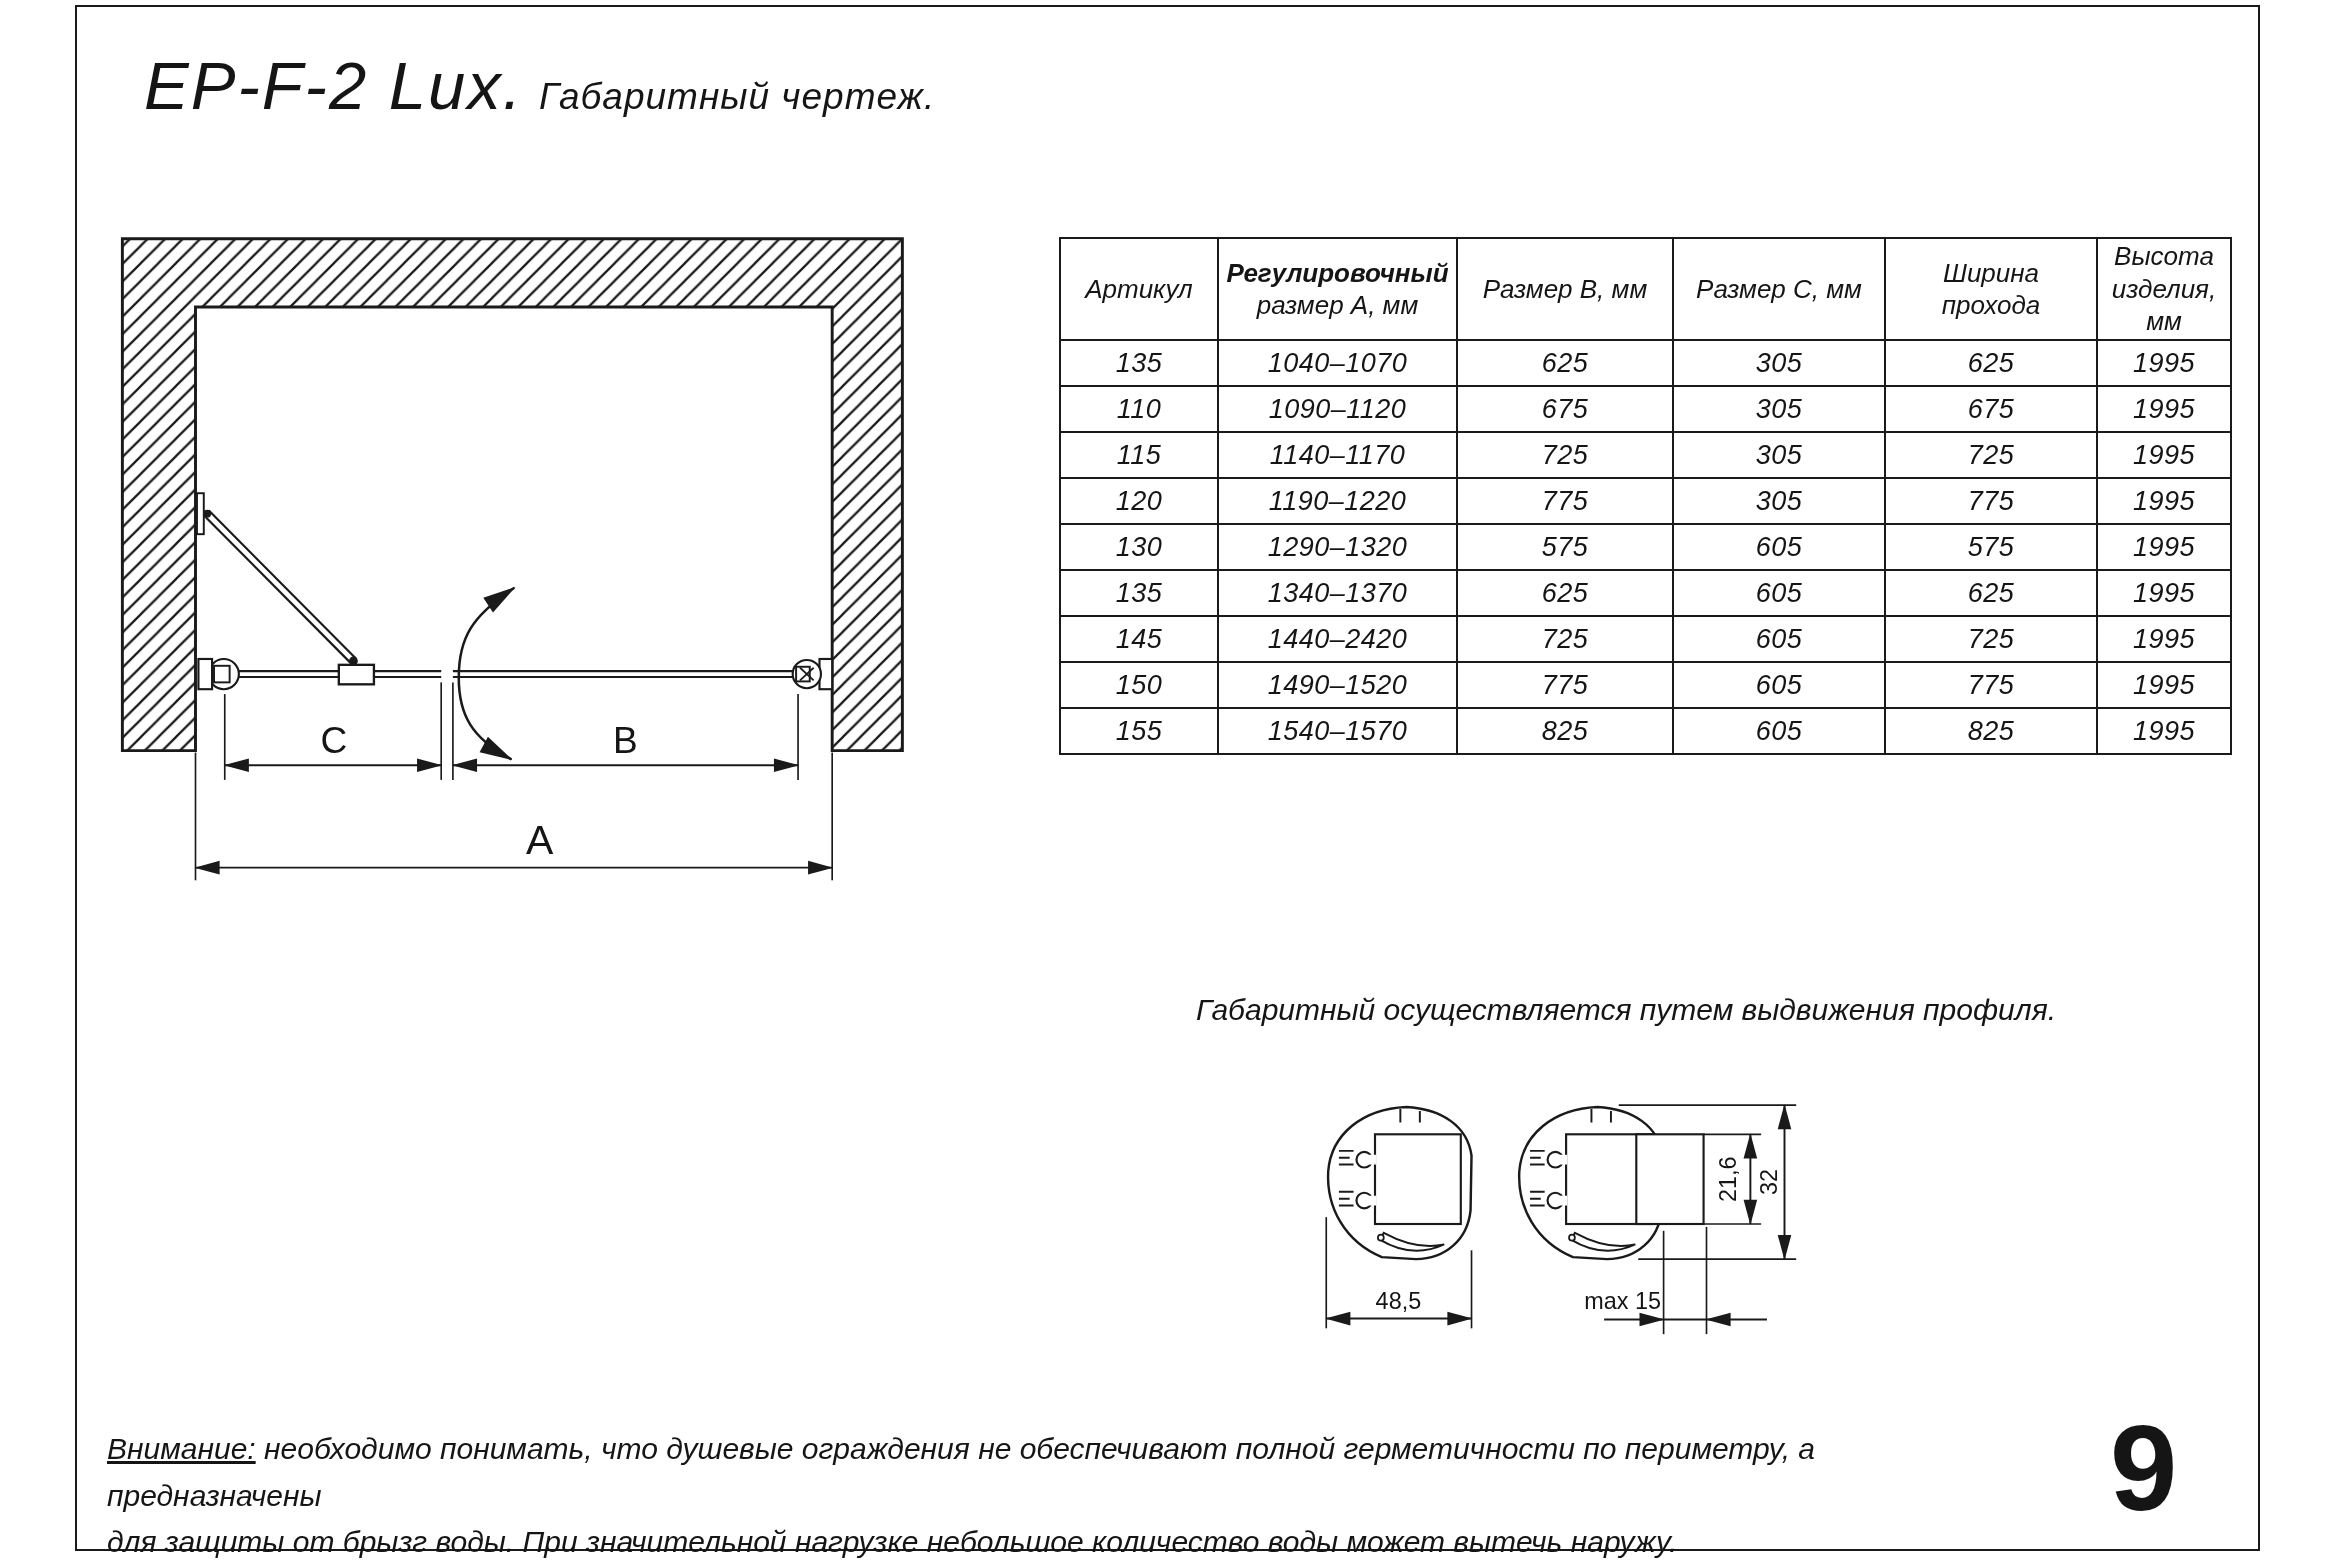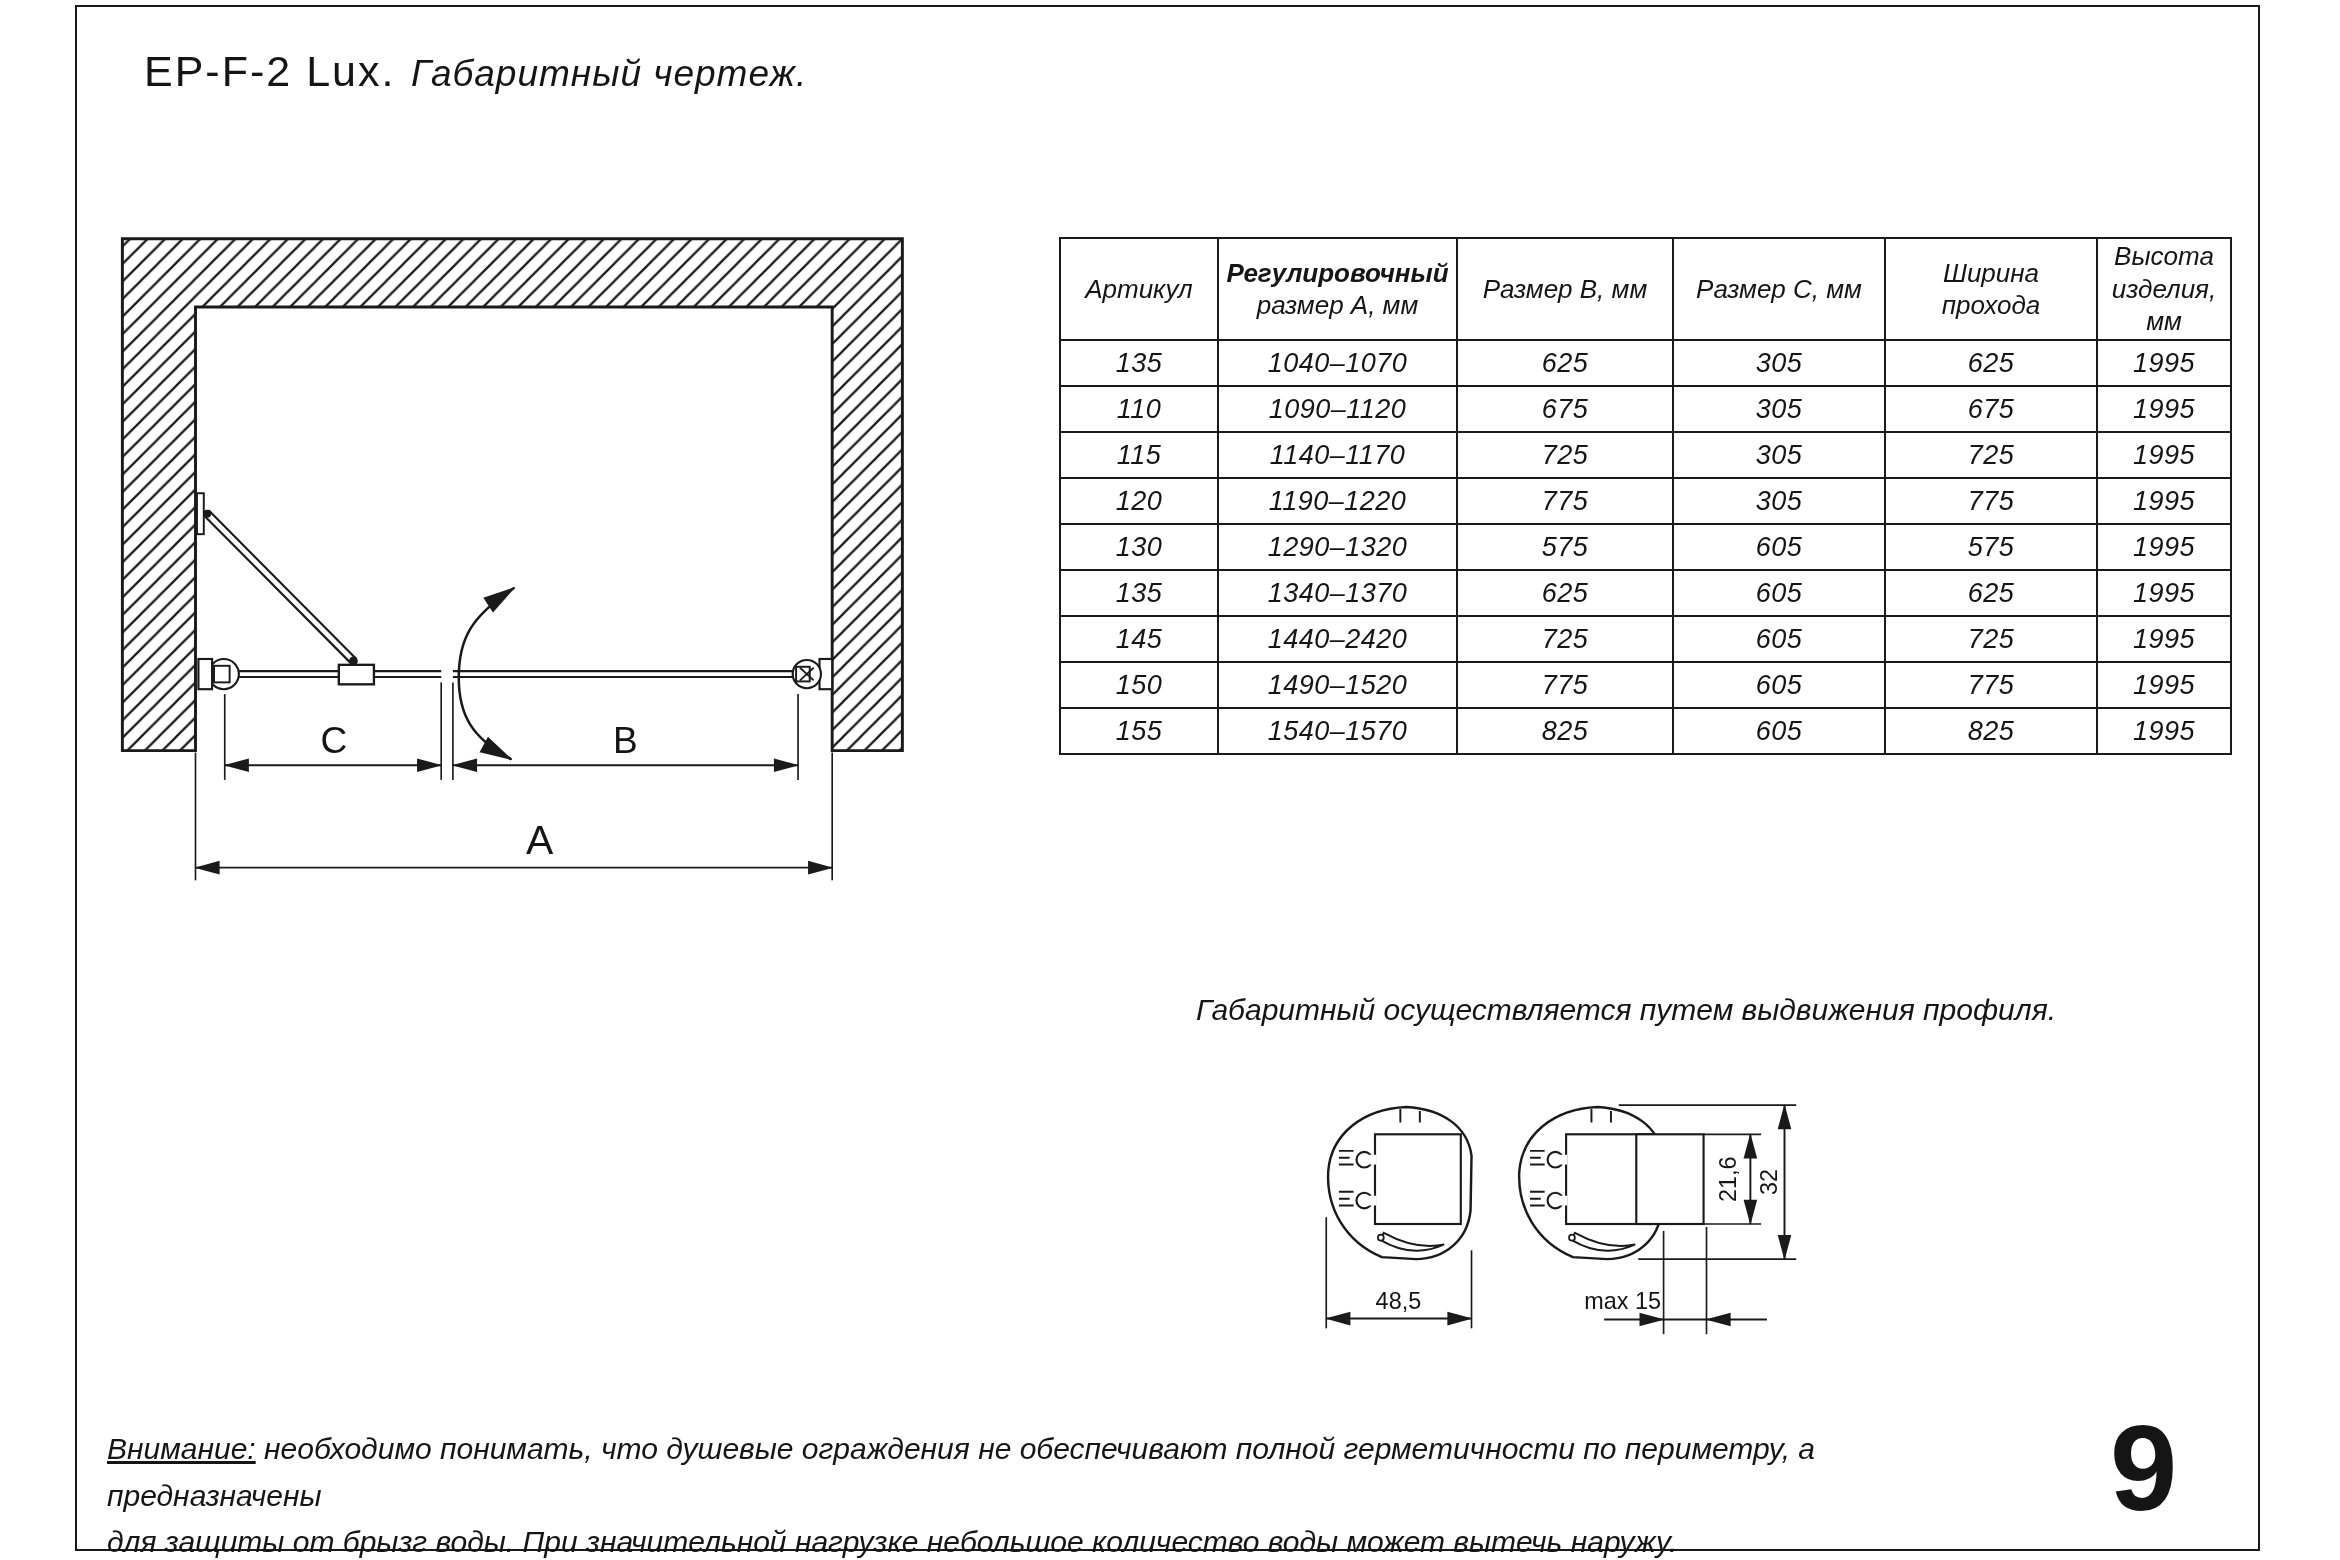--- a/index.html
+++ b/index.html
@@ -9,21 +9,21 @@
     font-family:"Liberation Sans", sans-serif;
   }
   .frame{
     position:absolute;left:75px;top:4.9px;width:2185px;height:1546px;
     border:2.9px solid #1a1a1a;box-sizing:border-box;
   }
   .title-row{
     position:absolute;left:144px;top:47px;display:flex;align-items:baseline;white-space:nowrap;
   }
   .title-main{
-    font-size:43px;letter-spacing:2px;font-weight:500;
+    font-size:67px;font-style:italic;letter-spacing:2px;font-weight:500;
   }
   .title-sub{
     font-size:37px;font-style:italic;margin-left:15.6px;letter-spacing:1px;
   }
   svg text{font-family:"Liberation Sans", sans-serif;fill:#151515;}
   .dim-label{font-size:38px;}
   .dim-label-a{font-size:42px;}
   .prof-label{font-size:24px;}
   
   .spec-table{

